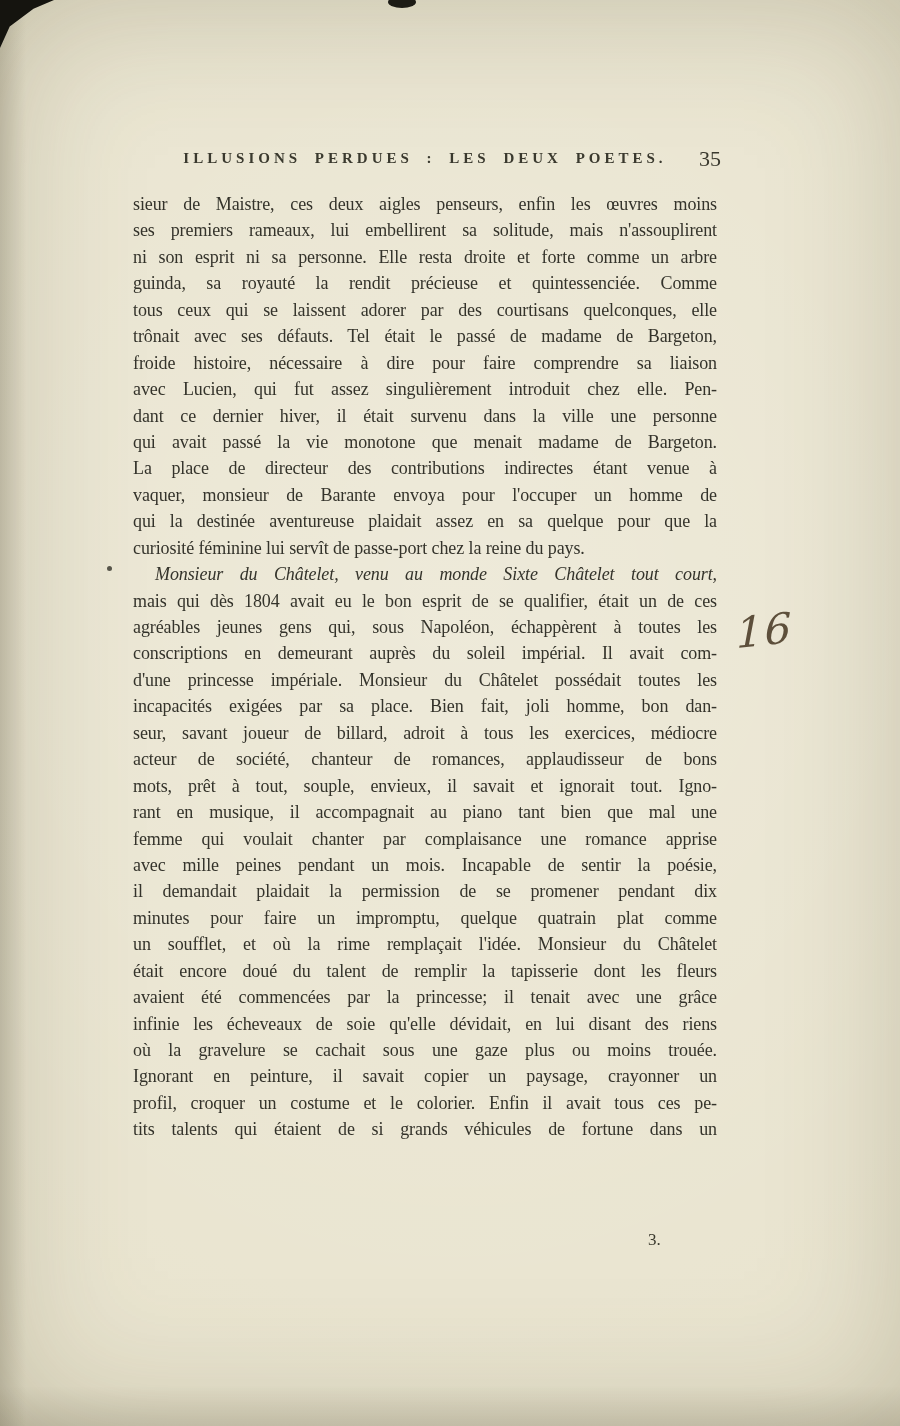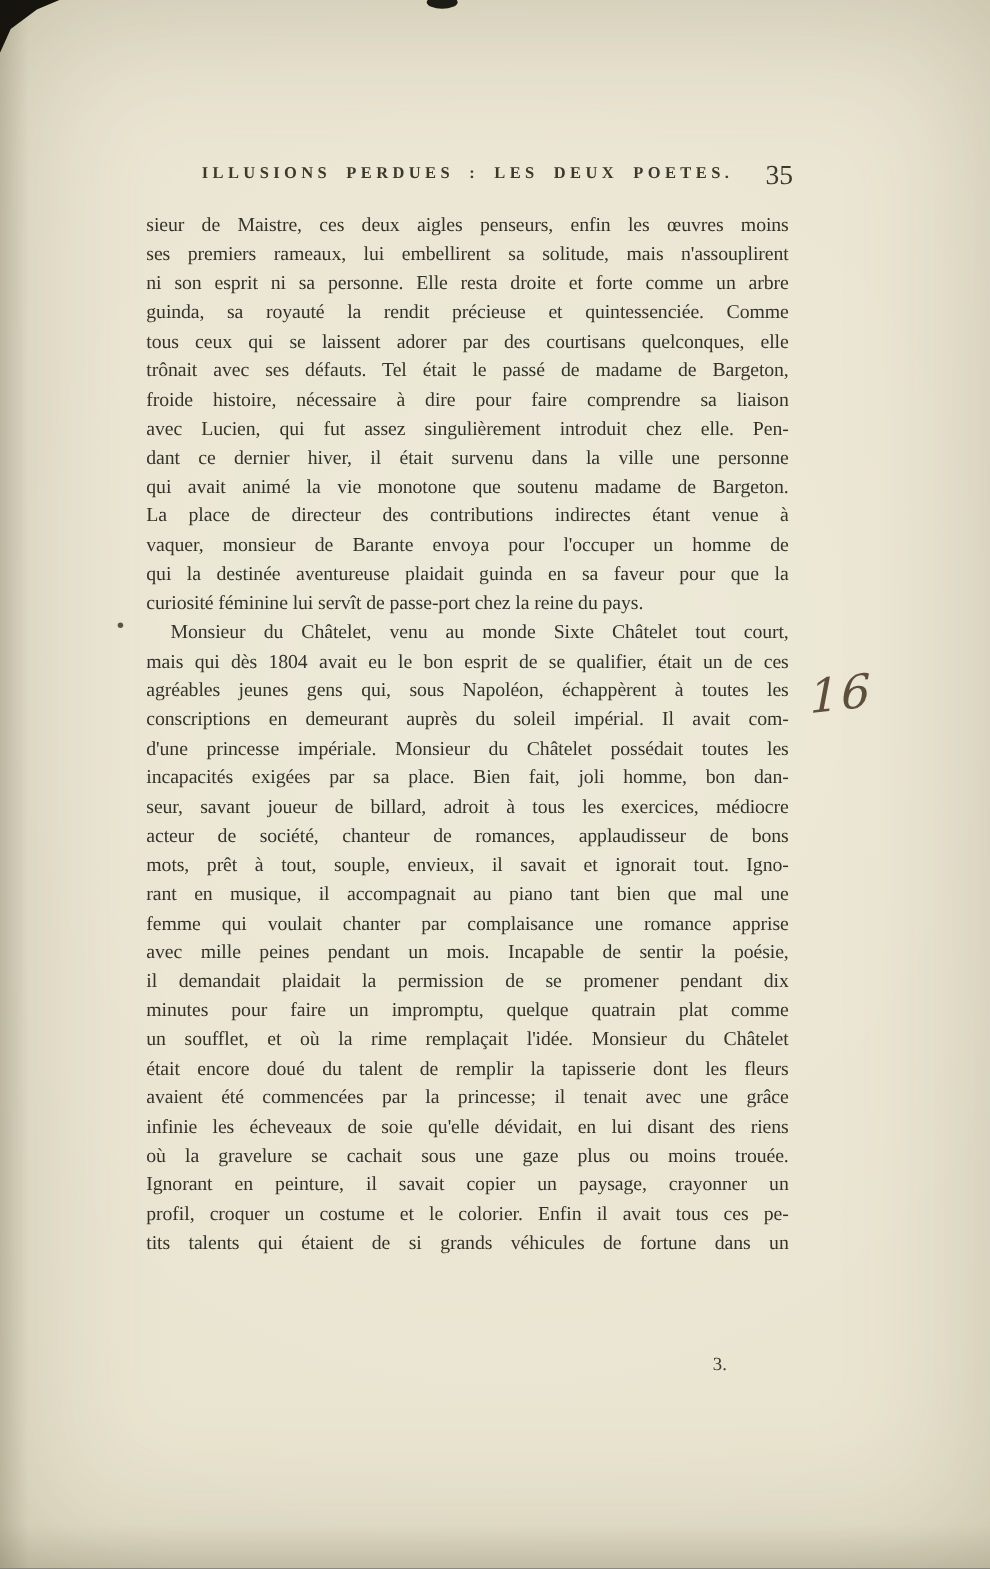--- a/index.html
+++ b/index.html
@@ -31,42 +31,42 @@
     font-size: 15px;
     letter-spacing: 4px;
     word-spacing: 6px;
     font-weight: 600;
     color: #3a392e;
     white-space: nowrap;
   }
   .page-number {
     position: absolute;
     right: -4px; top: -4px;
-    font-size: 25px;
+    font-size: 22px;
     color: #3a392e;
     font-family: Liberation Serif, serif;
   }
 
   
   .text-block {
     position: absolute;
     left: 133px; top: 191px;
     width: 584px;
     font-size: 18px;
     line-height: 26.45px;
     letter-spacing: -0.1px;
   }
   .line {
     height: 26.45px;
     overflow: hidden;
     text-align: justify;
     text-align-last: justify;
     white-space: normal;
   }
-  .line.indent { text-indent: 22px; }
+  .line.indent { text-indent: 22px; font-style: italic; }
   .line.para-end { text-align-last: left; }
 
   
   .annotation {
     position: absolute;
     left: 736px; top: 606px;
     font-family: "DejaVu Serif", serif;
     font-style: italic;
     font-size: 42px;
     color: #4a3b26;
@@ -135,24 +135,24 @@
   <div class="text-block">
       <div class="line">sieur de Maistre, ces deux aigles penseurs, enfin les œuvres moins</div>
       <div class="line">ses premiers rameaux, lui embellirent sa solitude, mais n'assouplirent</div>
       <div class="line">ni son esprit ni sa personne. Elle resta droite et forte comme un arbre</div>
       <div class="line">guinda, sa royauté la rendit précieuse et quintessenciée. Comme</div>
       <div class="line">tous ceux qui se laissent adorer par des courtisans quelconques, elle</div>
       <div class="line">trônait avec ses défauts. Tel était le passé de madame de Bargeton,</div>
       <div class="line">froide histoire, nécessaire à dire pour faire comprendre sa liaison</div>
       <div class="line">avec Lucien, qui fut assez singulièrement introduit chez elle. Pen-</div>
       <div class="line">dant ce dernier hiver, il était survenu dans la ville une personne</div>
-      <div class="line">qui avait animé la vie monotone que soutenu madame de Bargeton.</div>
+      <div class="line">qui avait passé la vie monotone que menait madame de Bargeton.</div>
       <div class="line">La place de directeur des contributions indirectes étant venue à</div>
       <div class="line">vaquer, monsieur de Barante envoya pour l'occuper un homme de</div>
-      <div class="line">qui la destinée aventureuse plaidait guinda en sa faveur pour que la</div>
+      <div class="line">qui la destinée aventureuse plaidait assez en sa quelque pour que la</div>
       <div class="line para-end">curiosité féminine lui servît de passe-port chez la reine du pays.</div>
       <div class="line indent">Monsieur du Châtelet, venu au monde Sixte Châtelet tout court,</div>
       <div class="line">mais qui dès 1804 avait eu le bon esprit de se qualifier, était un de ces</div>
       <div class="line">agréables jeunes gens qui, sous Napoléon, échappèrent à toutes les</div>
       <div class="line">conscriptions en demeurant auprès du soleil impérial. Il avait com-</div>
       <div class="line">d'une princesse impériale. Monsieur du Châtelet possédait toutes les</div>
       <div class="line">incapacités exigées par sa place. Bien fait, joli homme, bon dan-</div>
       <div class="line">seur, savant joueur de billard, adroit à tous les exercices, médiocre</div>
       <div class="line">acteur de société, chanteur de romances, applaudisseur de bons</div>
       <div class="line">mots, prêt à tout, souple, envieux, il savait et ignorait tout. Igno-</div>

